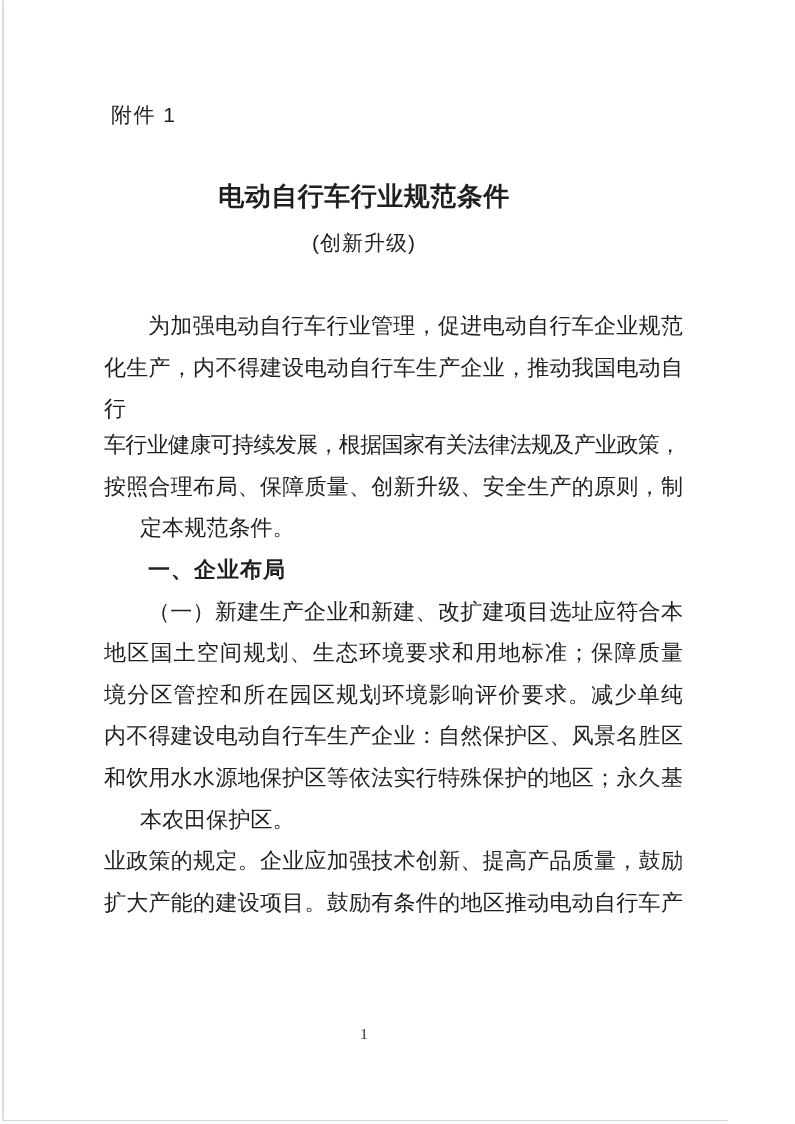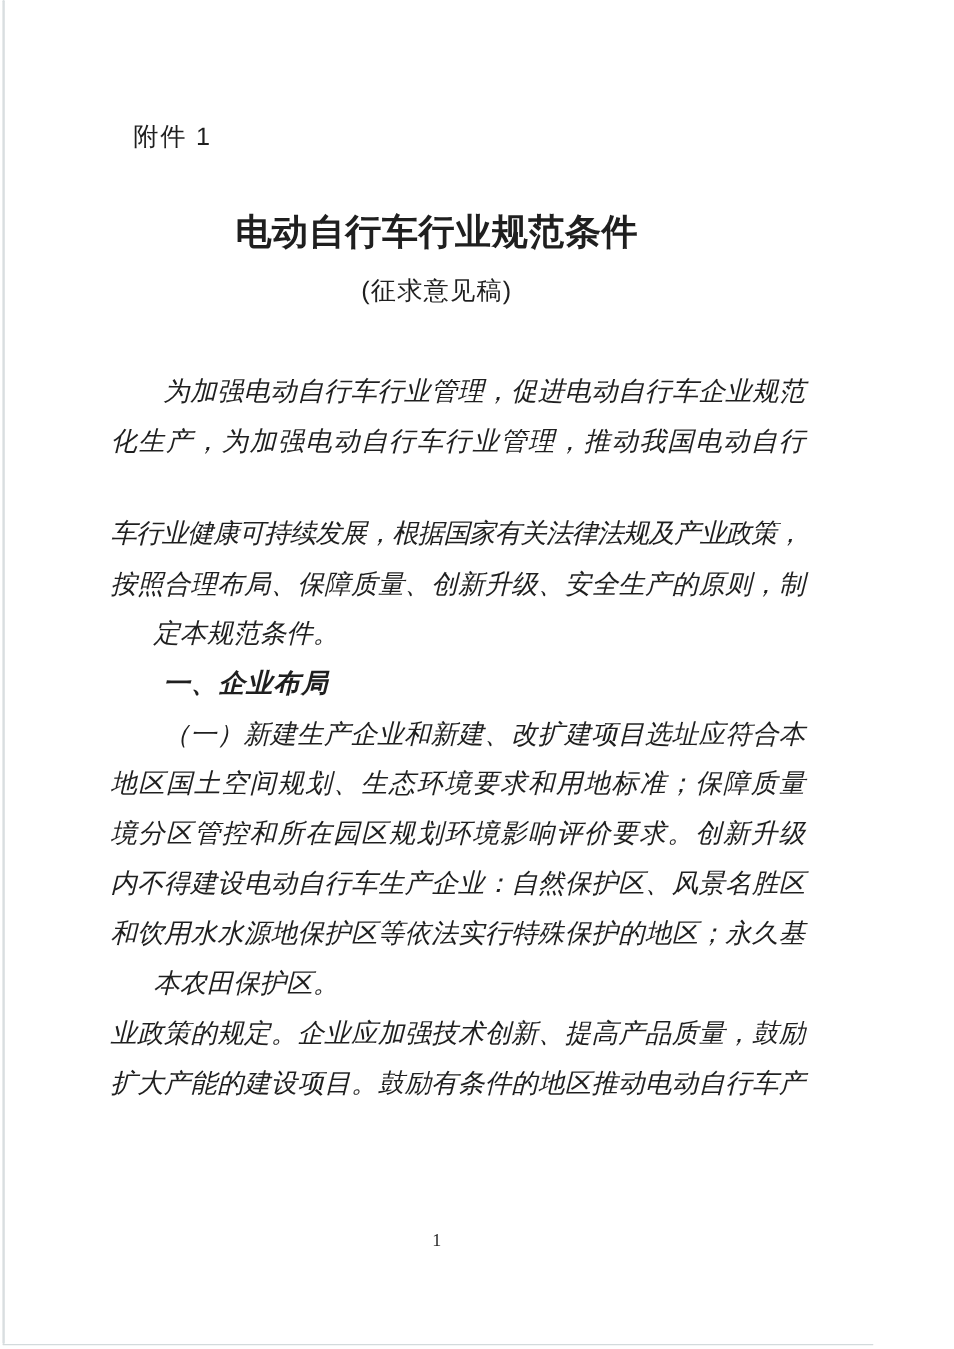--- a/index.html
+++ b/index.html
@@ -38,42 +38,40 @@
     font-size: 21px;
     line-height: 27px;
     letter-spacing: 1.5px;
   }
   .title {
     position: absolute;
     left: 0; right: 0;
     top: 178px;
     margin: 0;
     text-align: center;
-    font-size: 30px;
+    font-size: 26px;
     line-height: 37px;
     font-weight: bold;
     letter-spacing: 0.5px;
-    font-family: Liberation Mono, monospace;
   }
   .subtitle {
     position: absolute;
     left: 0; right: 0;
     top: 229px;
     text-align: center;
     font-size: 21px;
     line-height: 27px;
     letter-spacing: 1px;
   }
   .doc-body {
     position: absolute;
-    left: 92px;
+    left: 104px;
     top: 305px;
     width: 579px;
     font-size: 22px;
-    font-style: italic;
   }
   .row {
     height: 41.6px;
     line-height: 41.6px;
     text-align: justify;
     text-align-last: justify;
     letter-spacing: 0.1px;
     white-space: nowrap; 
   }
   .row.just {
@@ -112,32 +110,32 @@
 <body>
 
 <div class="page">
   <div class="edge-left"></div>
   <div class="edge-bottom"></div>
 
   <div class="attachment">附件 1</div>
 
   <h1 class="title">电动自行车行业规范条件</h1>
 
-  <div class="subtitle">(征求意见稿)</div>
+  <div class="subtitle">(创新升级)</div>
 
   <div class="doc-body">
     <div class="row just indent">为加强电动自行车行业管理，促进电动自行车企业规范</div>
-    <div class="row just">化生产，为加强电动自行车行业管理，推动我国电动自行</div>
+    <div class="row just">化生产，内不得建设电动自行车生产企业，推动我国电动自行</div>
     <div class="row squeeze">车行业健康可持续发展，根据国家有关法律法规及产业政策，</div>
     <div class="row just">按照合理布局、保障质量、创新升级、安全生产的原则，制</div>
     <div class="row plain">定本规范条件。</div>
     <div class="row heading indent">一、企业布局</div>
     <div class="row just indent">（一）新建生产企业和新建、改扩建项目选址应符合本</div>
     <div class="row just">地区国土空间规划、生态环境要求和用地标准；保障质量</div>
-    <div class="row just">境分区管控和所在园区规划环境影响评价要求。创新升级</div>
+    <div class="row just">境分区管控和所在园区规划环境影响评价要求。减少单纯</div>
     <div class="row just">内不得建设电动自行车生产企业：自然保护区、风景名胜区</div>
     <div class="row just">和饮用水水源地保护区等依法实行特殊保护的地区；永久基</div>
     <div class="row plain">本农田保护区。</div>
     <div class="row just">业政策的规定。企业应加强技术创新、提高产品质量，鼓励</div>
     <div class="row just">扩大产能的建设项目。鼓励有条件的地区推动电动自行车产</div>
   </div>
 
   <div class="pagenum">1</div>
 </div>
 

